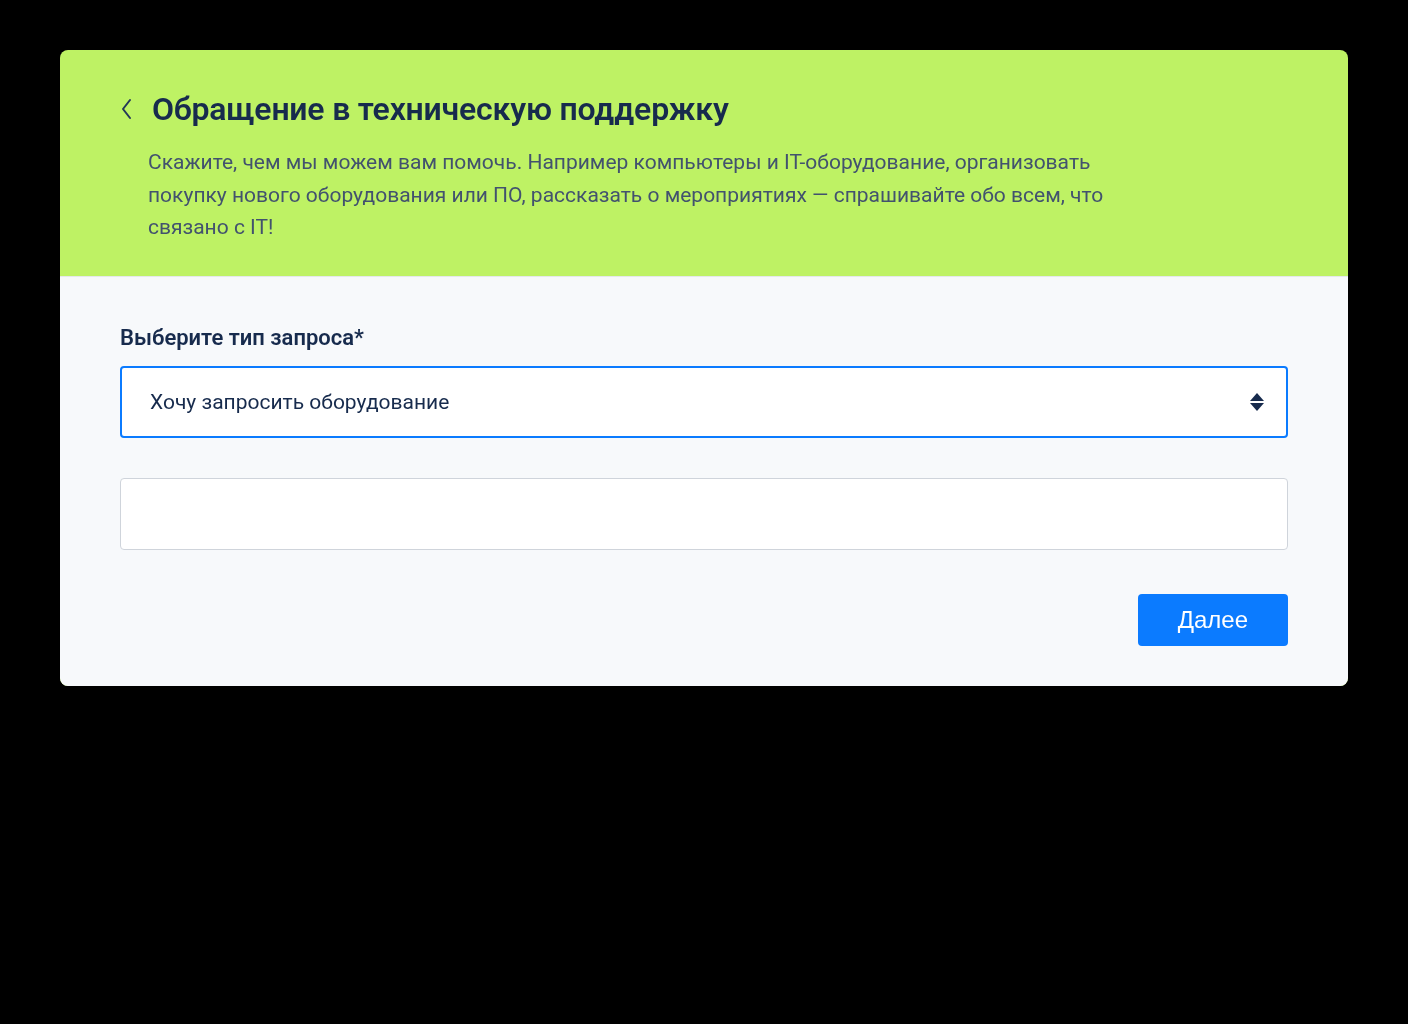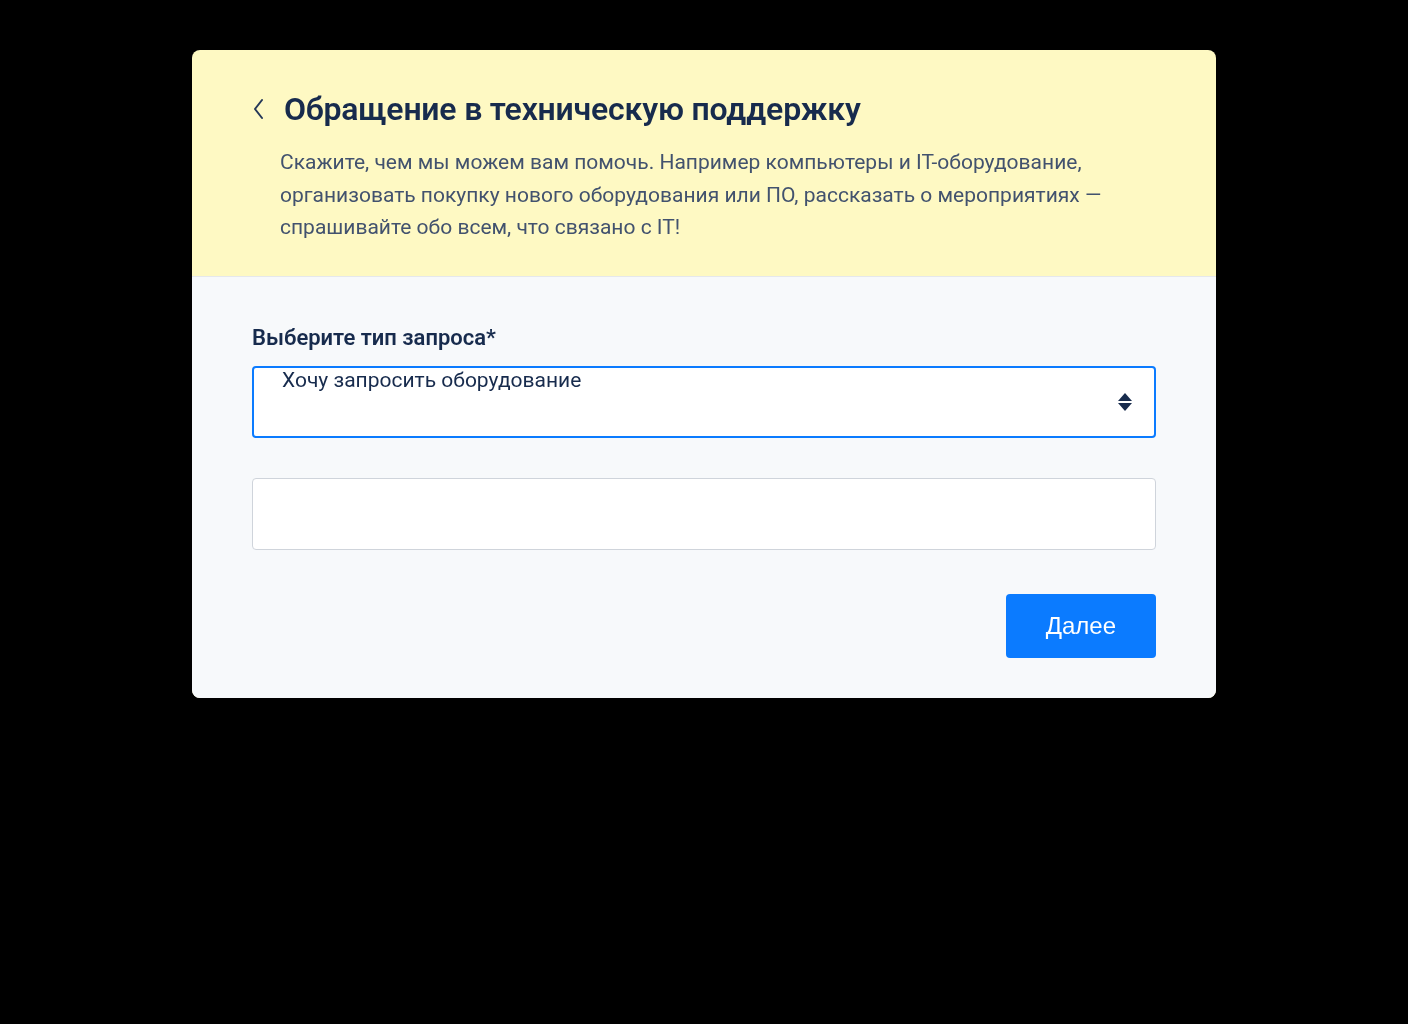--- a/index.html
+++ b/index.html
@@ -7,22 +7,22 @@
       font-family: -apple-system, BlinkMacSystemFont, "Segoe UI", Roboto, Helvetica, Arial, sans-serif;
       background: #000;
       width: 1408px;
       height: 1024px;
       display: flex;
       align-items: flex-start;
       justify-content: center;
       padding-top: 50px;
     }
     .card {
-      width: 1024px;
-      background: #fef9c3;
+      width: 1288px;
+      background: #bef264;
       border-radius: 8px;
       box-shadow: 0 8px 30px rgba(0,0,0,0.35), 0 2px 6px rgba(0,0,0,0.2);
       overflow: hidden;
     }
     .header {
       padding: 40px 60px 32px 60px;
       border-bottom: 1px solid #e5e8ec;
     }
     .title-row {
       display: flex;
@@ -70,21 +70,21 @@
     .select-box {
       width: 100%;
       height: 72px;
       background: #fff;
       border: 2px solid #0b7bff;
       border-radius: 4px;
       padding: 0 56px 0 28px;
       font-size: 21px;
       color: #172b4d;
       display: flex;
-      align-items: flex-start;
+      align-items: center;
       cursor: pointer;
     }
     .select-chevrons {
       position: absolute;
       right: 24px;
       top: 50%;
       transform: translateY(-50%);
       display: flex;
       flex-direction: column;
       gap: 2px;
@@ -107,21 +107,21 @@
       justify-content: flex-end;
       margin-top: 44px;
     }
     .next-btn {
       background: #0b7bff;
       color: #fff;
       border: none;
       border-radius: 4px;
       font-size: 24px;
       font-weight: 500;
-      padding: 18px 40px;
+      padding: 12px 40px;
       cursor: pointer;
     }
   </style>
 </head>
 <body>
 
 <div class="card">
   <div class="header">
     <div class="title-row">
       <span class="back-chevron">

